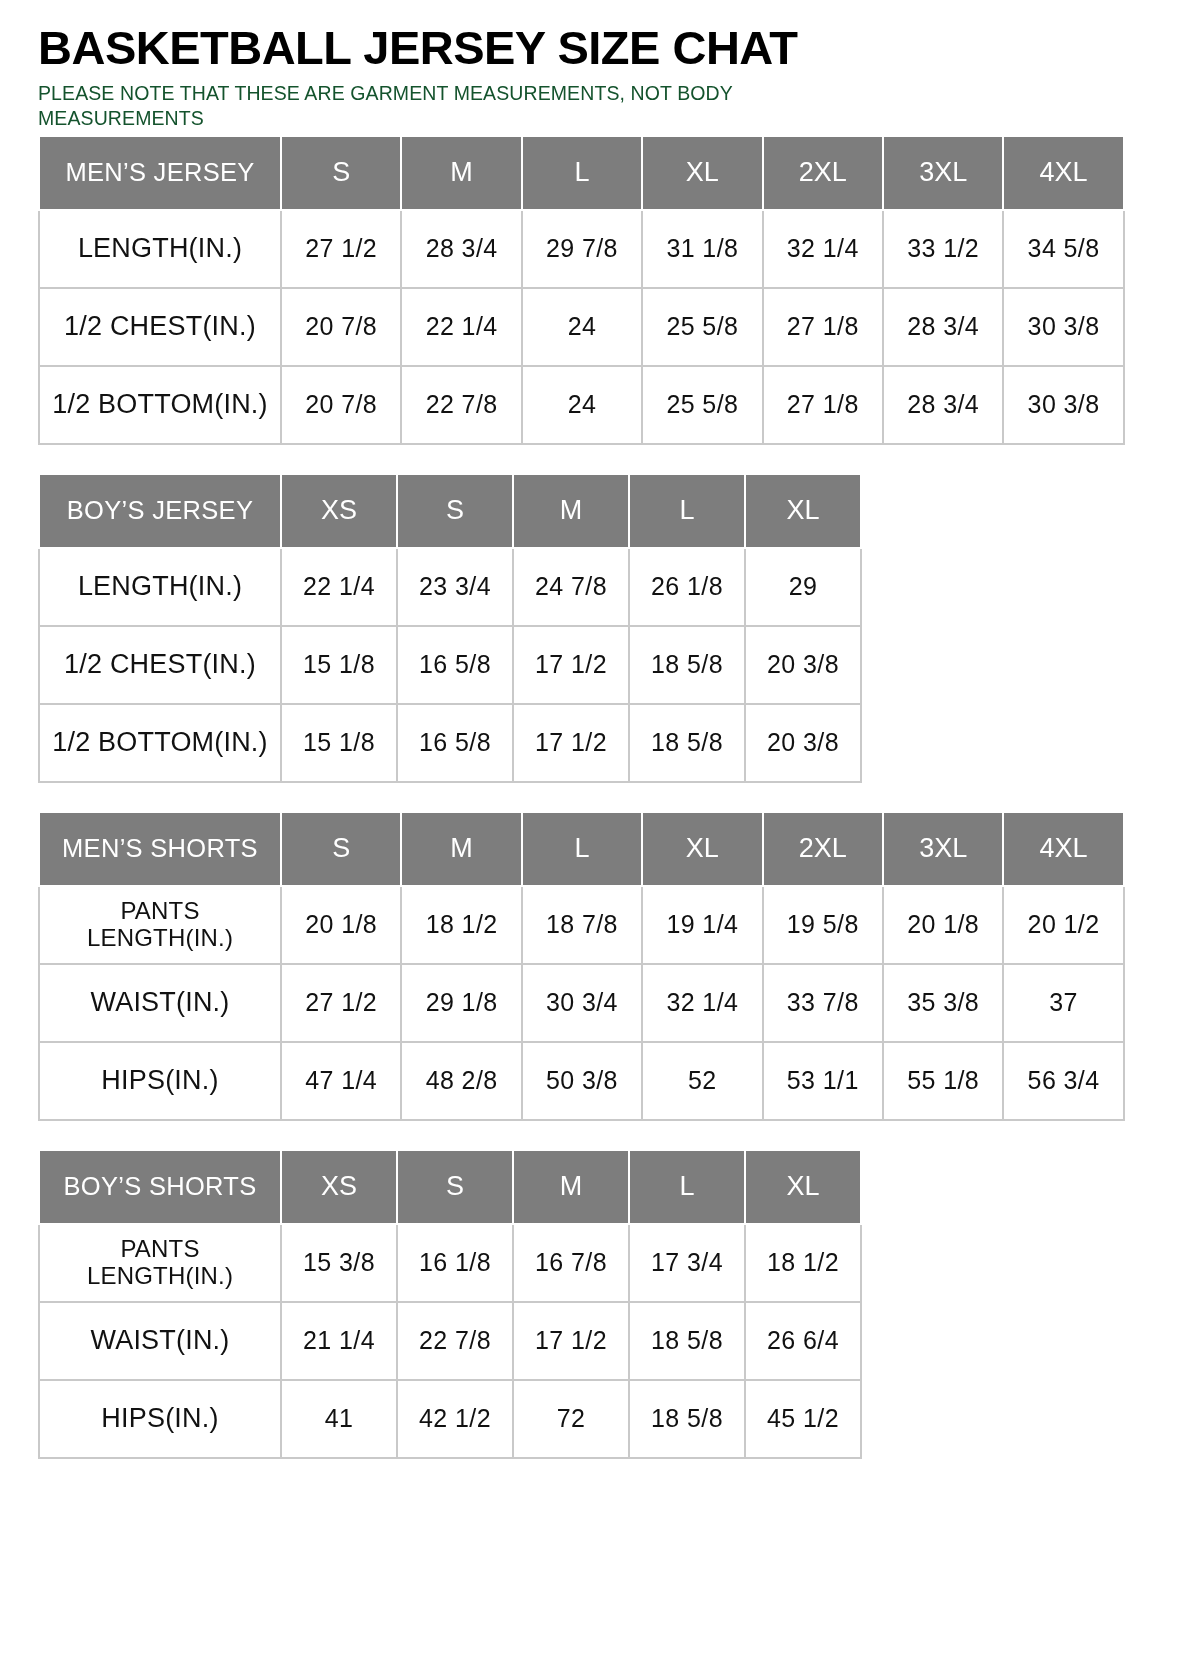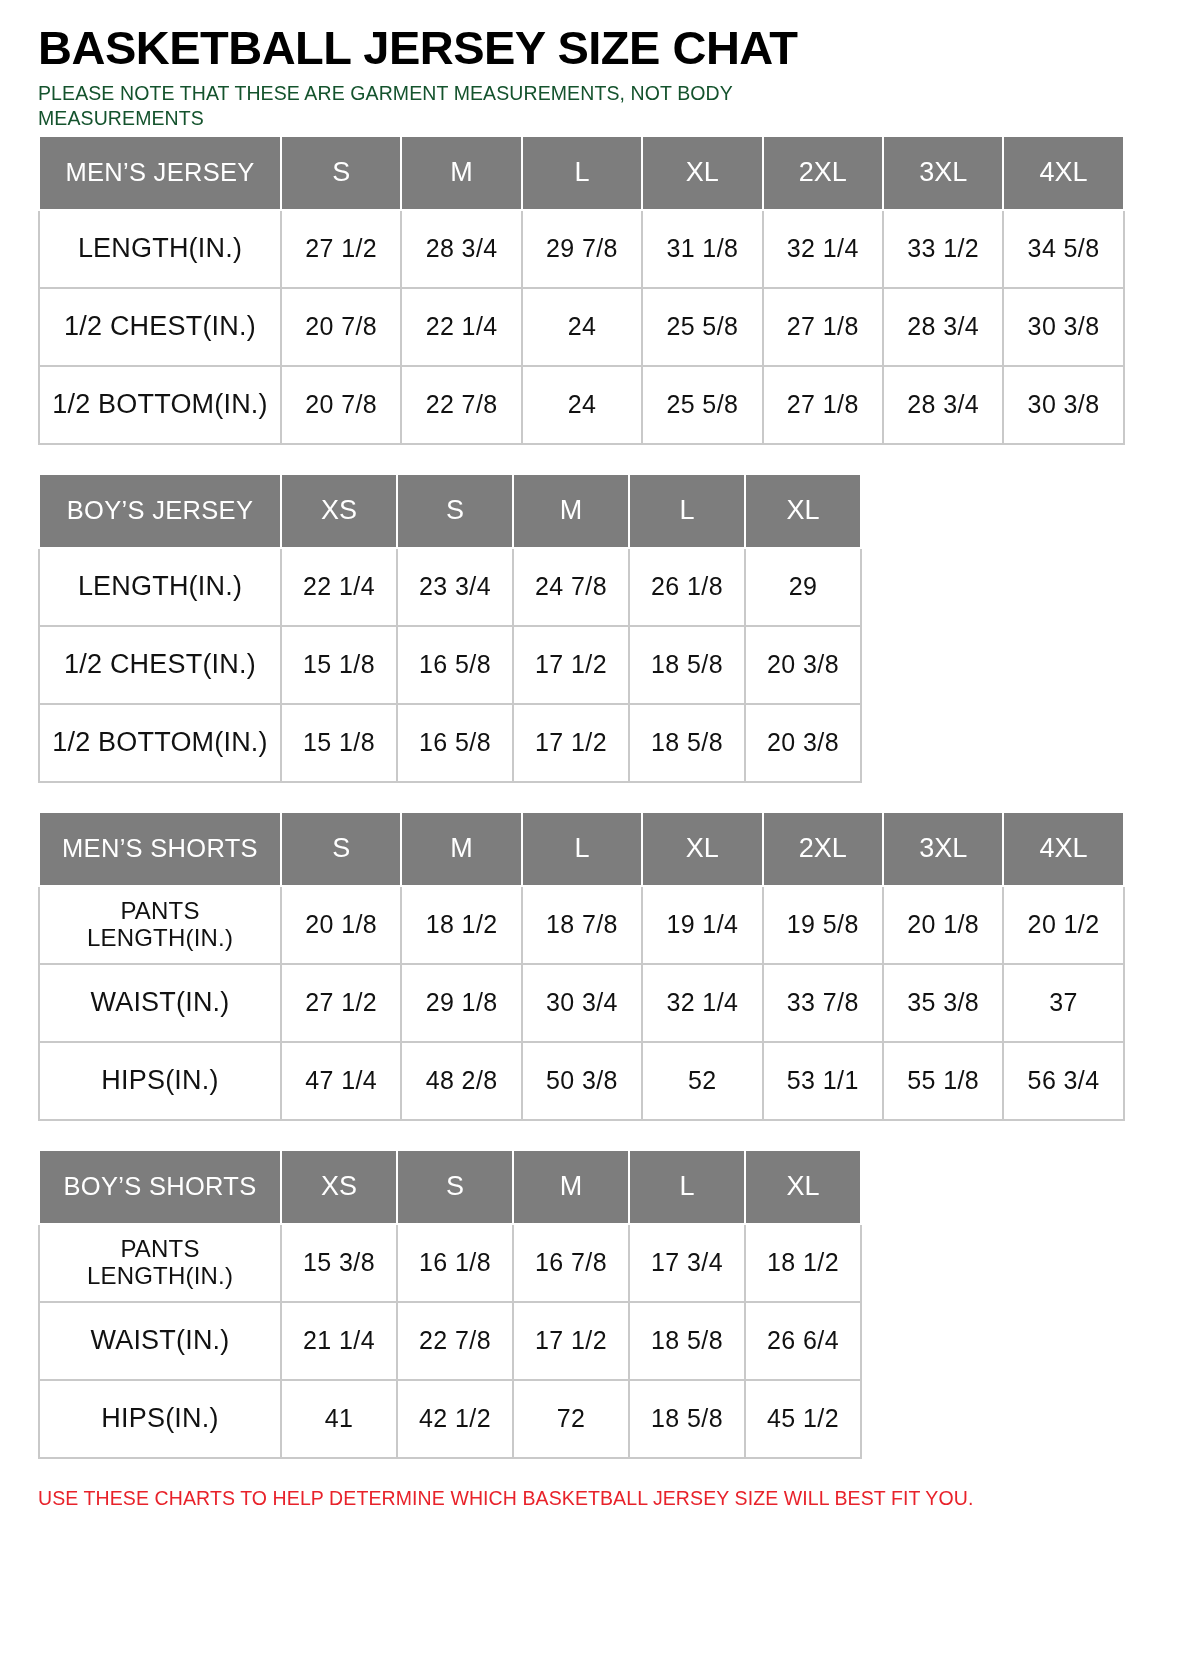--- a/index.html
+++ b/index.html
@@ -317,15 +317,14 @@
             <td class="val">41</td>
             <td class="val">42  1/2</td>
             <td class="val">72</td>
             <td class="val">18  5/8</td>
             <td class="val">45  1/2</td>
           </tr>
         </tbody>
       </table>
     </div>
 
-  <div class="footer">USE THESE CHARTS TO HELP DETERMINE WHICH BASKETBALL JERSEY SIZE WILL BEST FIT YOU.</div>
 
 </div>
 
 </body></html>

